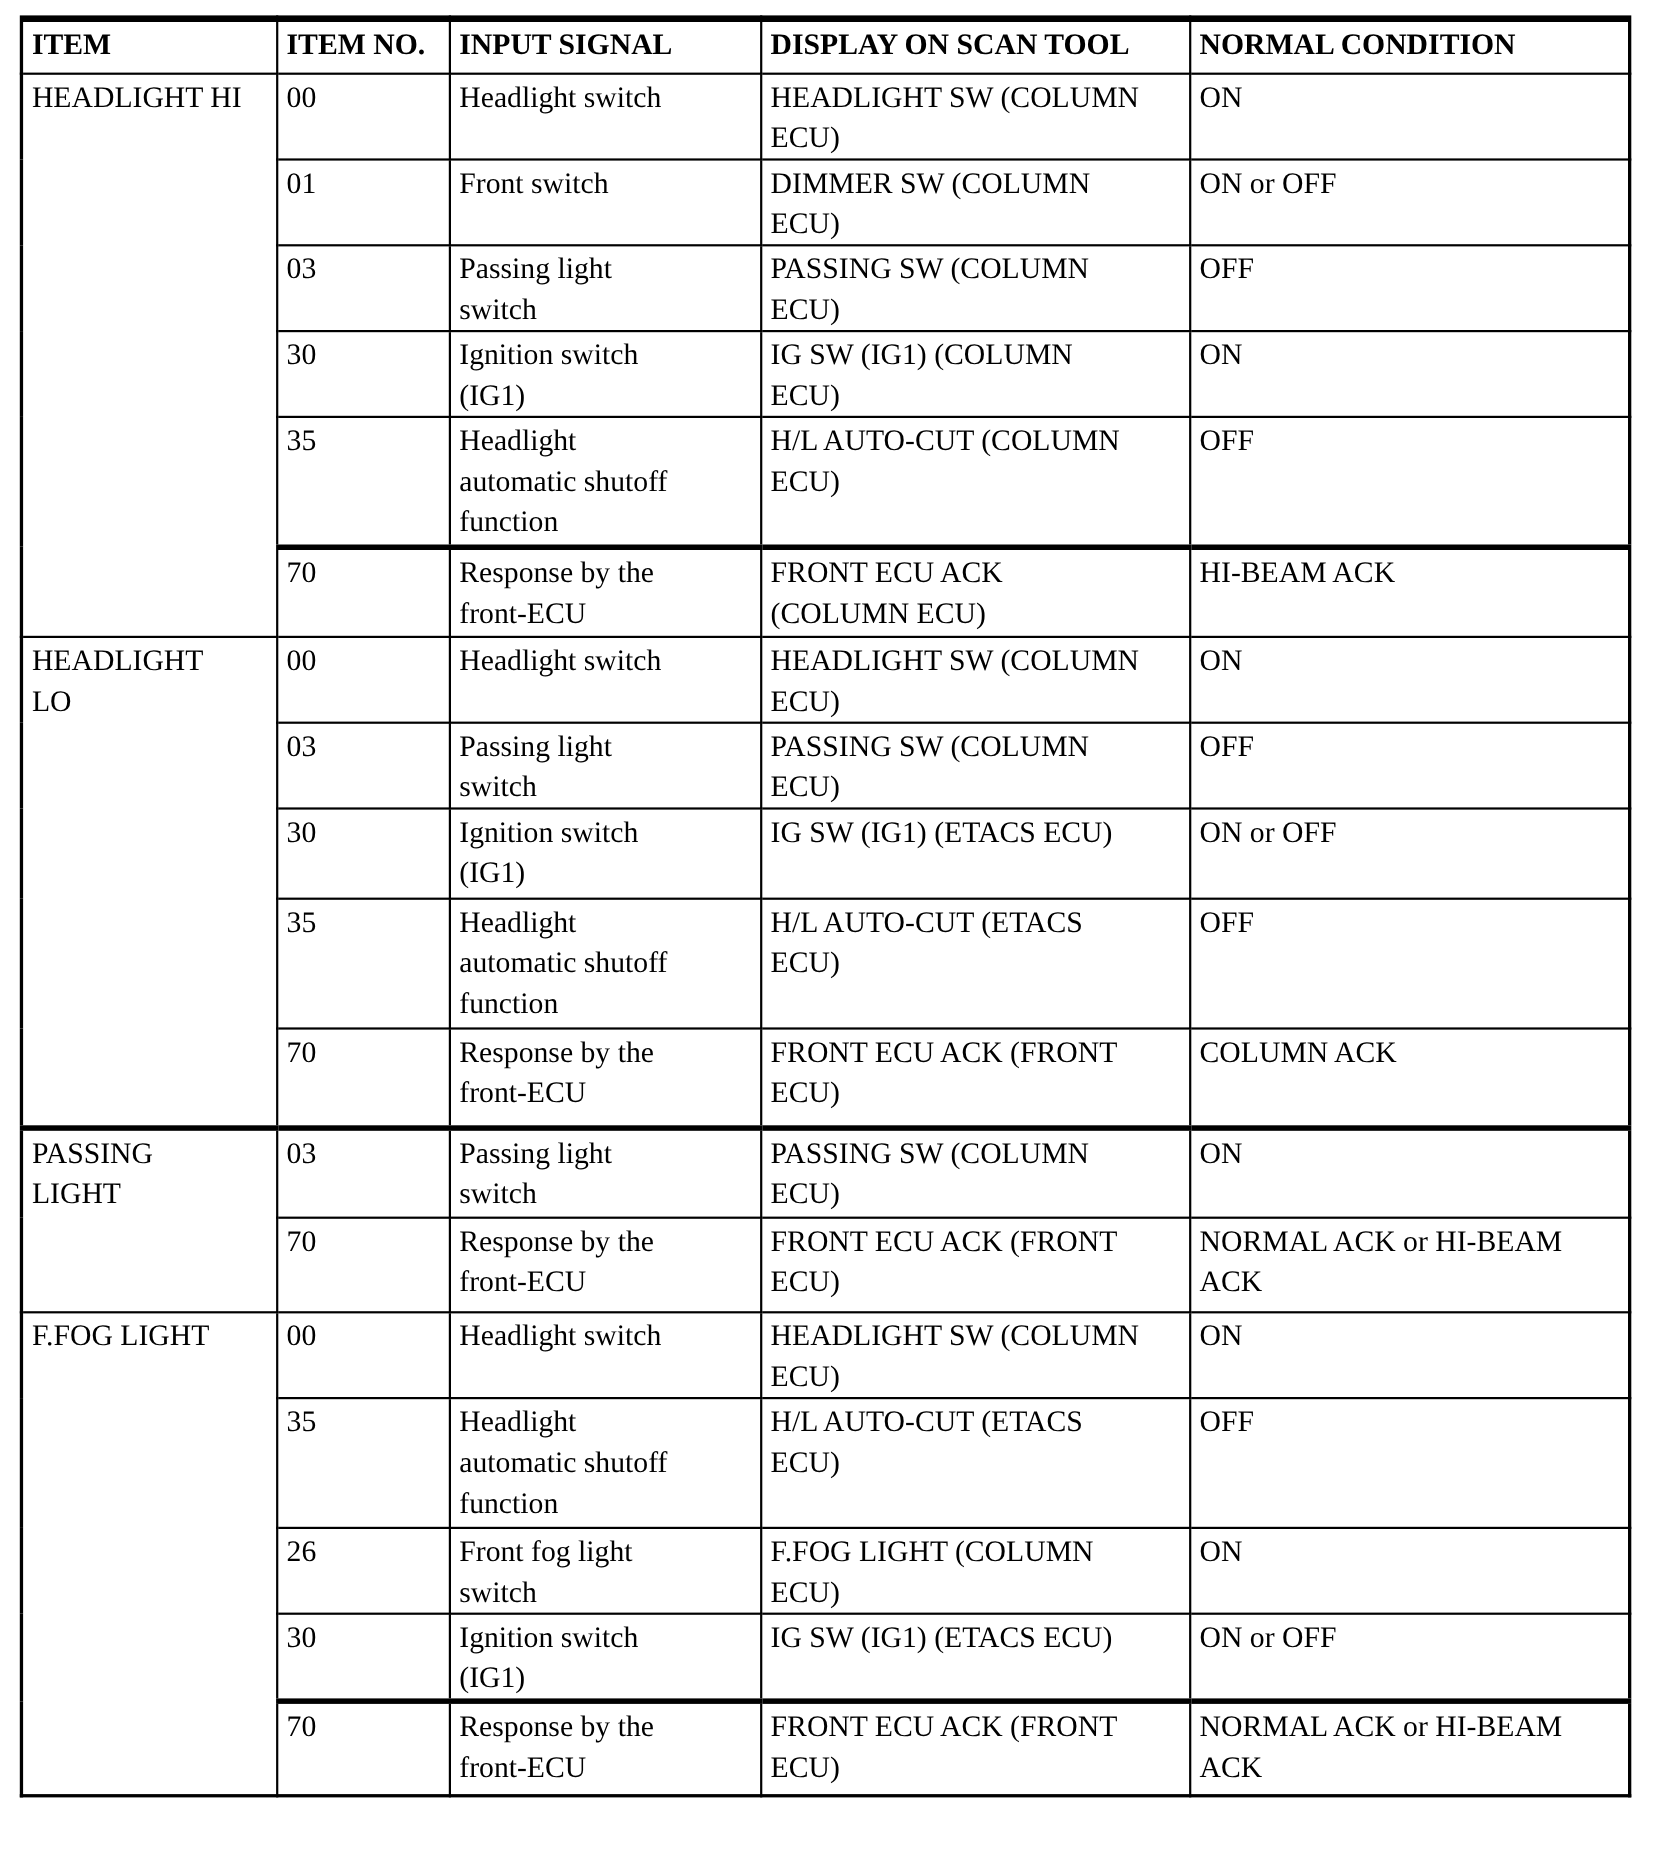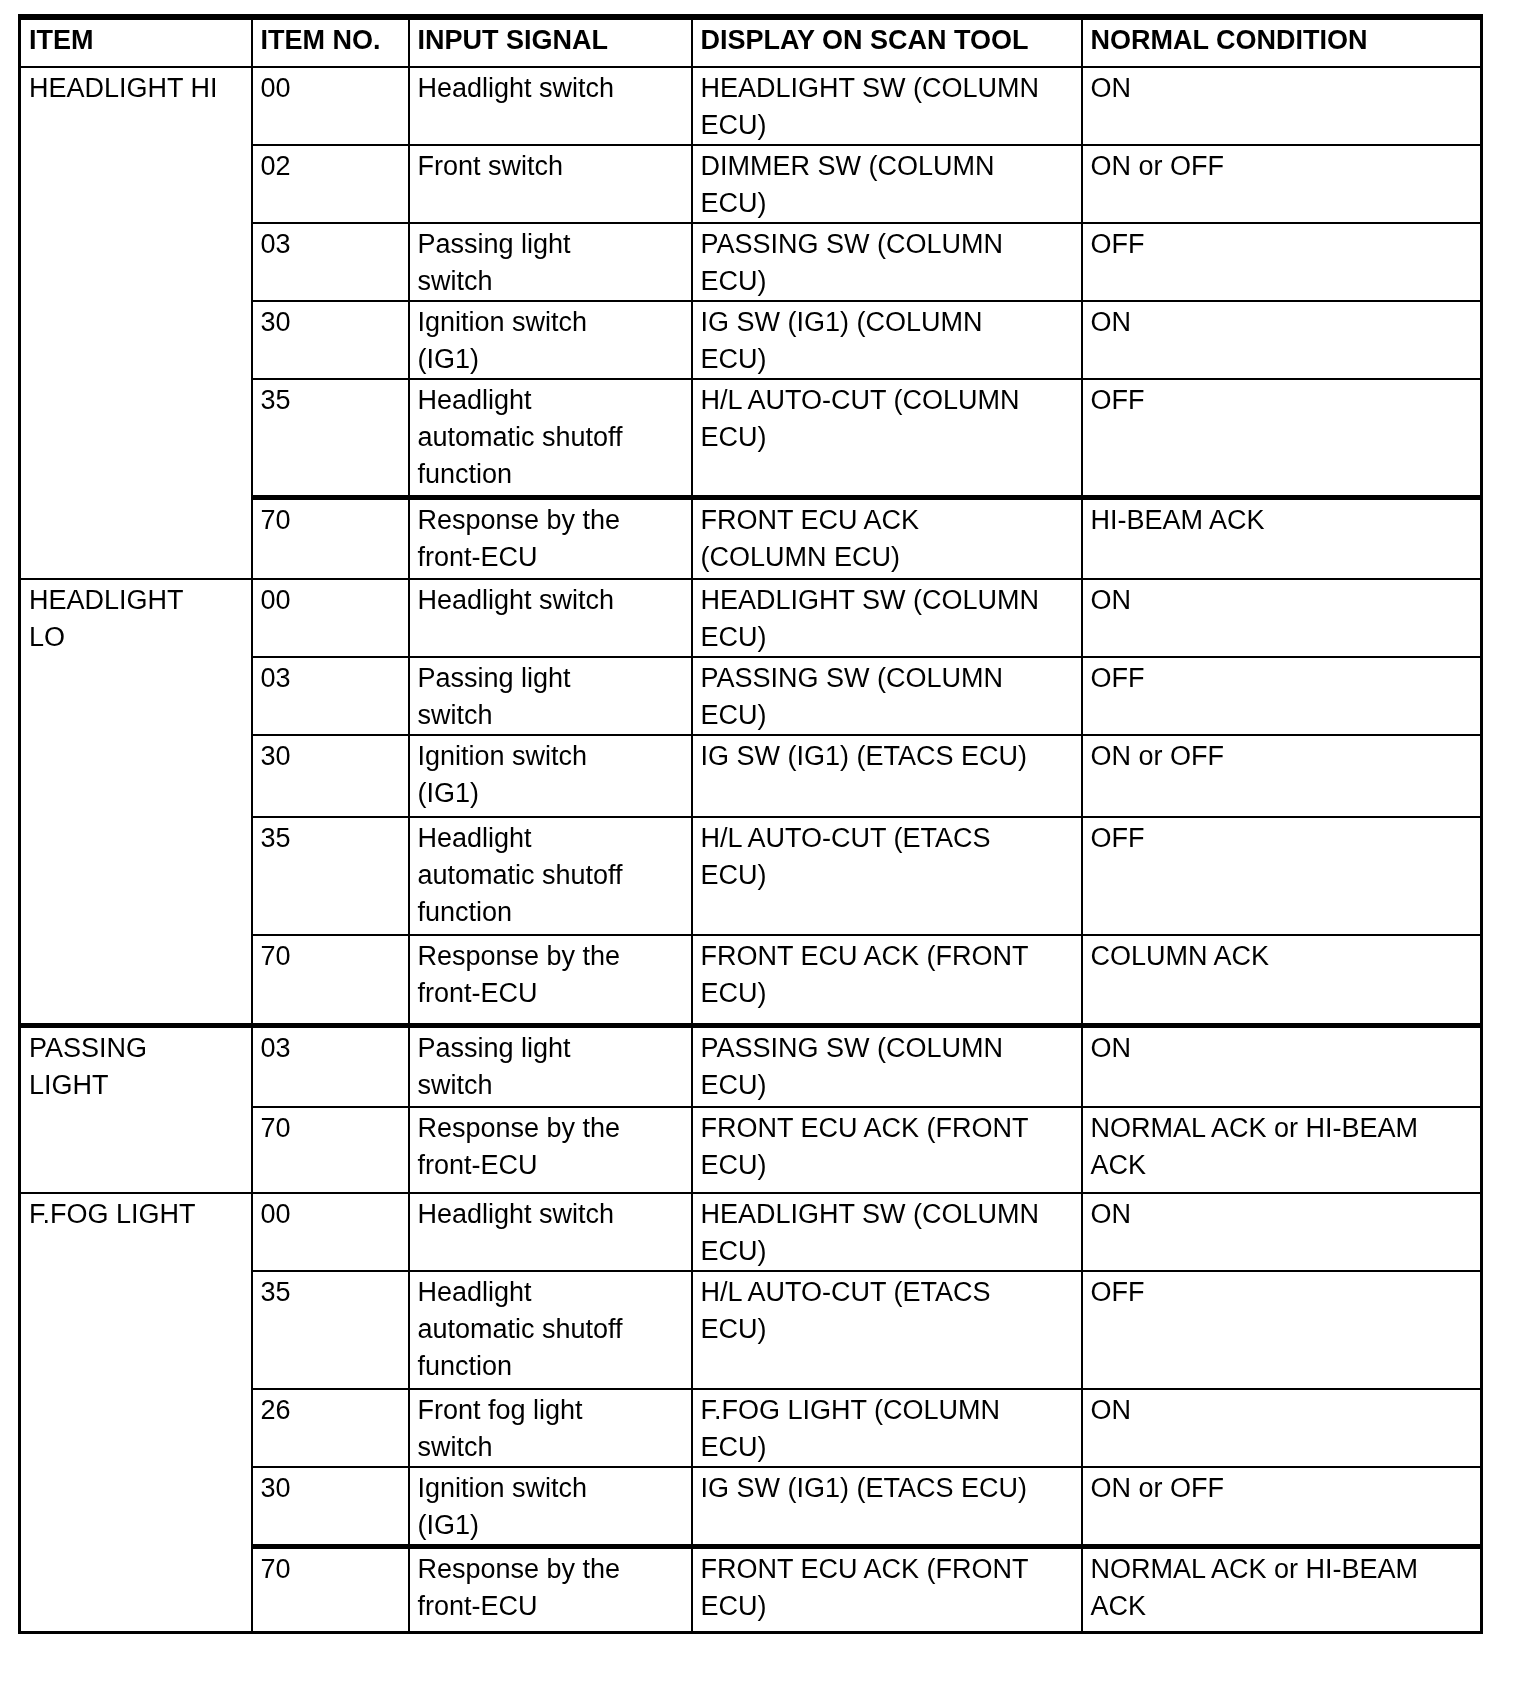--- a/index.html
+++ b/index.html
@@ -8,20 +8,21 @@
     background: #ffffff;
   }
   body {
     width: 1520px;
     height: 1688px;
     font-family: "Liberation Sans", "DejaVu Sans", sans-serif;
     color: #000;
   }
   .wrap {
     padding: 14px 0 0 18px;
+    font-family: Liberation Serif, serif;
   }
   table.scan-table {
     border-collapse: collapse;
     table-layout: fixed;
     width: 1462px;
     border: 3px solid #000;
     border-top-width: 6px;
   }
   col.c-item   { width: 232px; }
   col.c-no     { width: 157px; }
@@ -81,21 +82,21 @@
 
       <tr class="h84">
         <td rowspan="6">HEADLIGHT HI</td>
         <td>00</td>
         <td>Headlight switch</td>
         <td>HEADLIGHT SW (COLUMN
 ECU)</td>
         <td>ON</td>
       </tr>
       <tr class="h84">
-        <td>02</td>
+        <td>01</td>
         <td>Front switch</td>
         <td>DIMMER SW (COLUMN
 ECU)</td>
         <td>ON or OFF</td>
       </tr>
       <tr class="h84">
         <td>03</td>
         <td>Passing light
 switch</td>
         <td>PASSING SW (COLUMN

